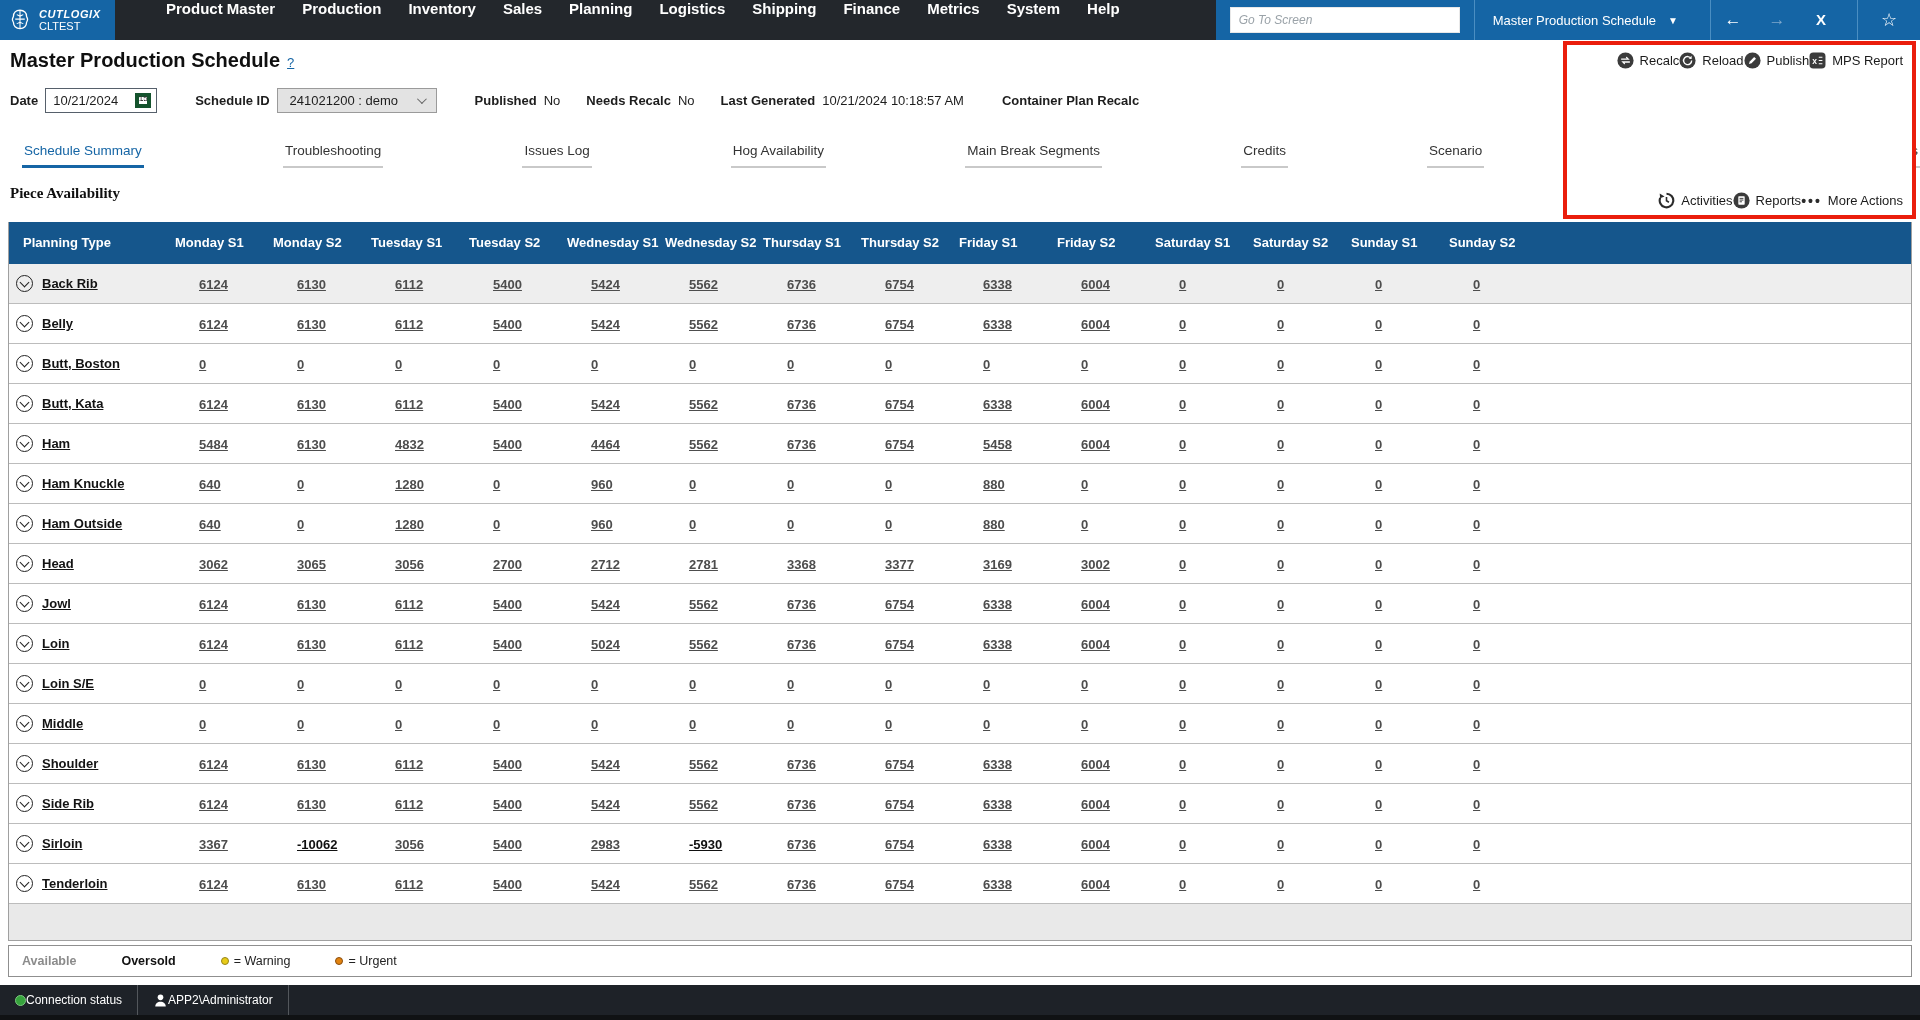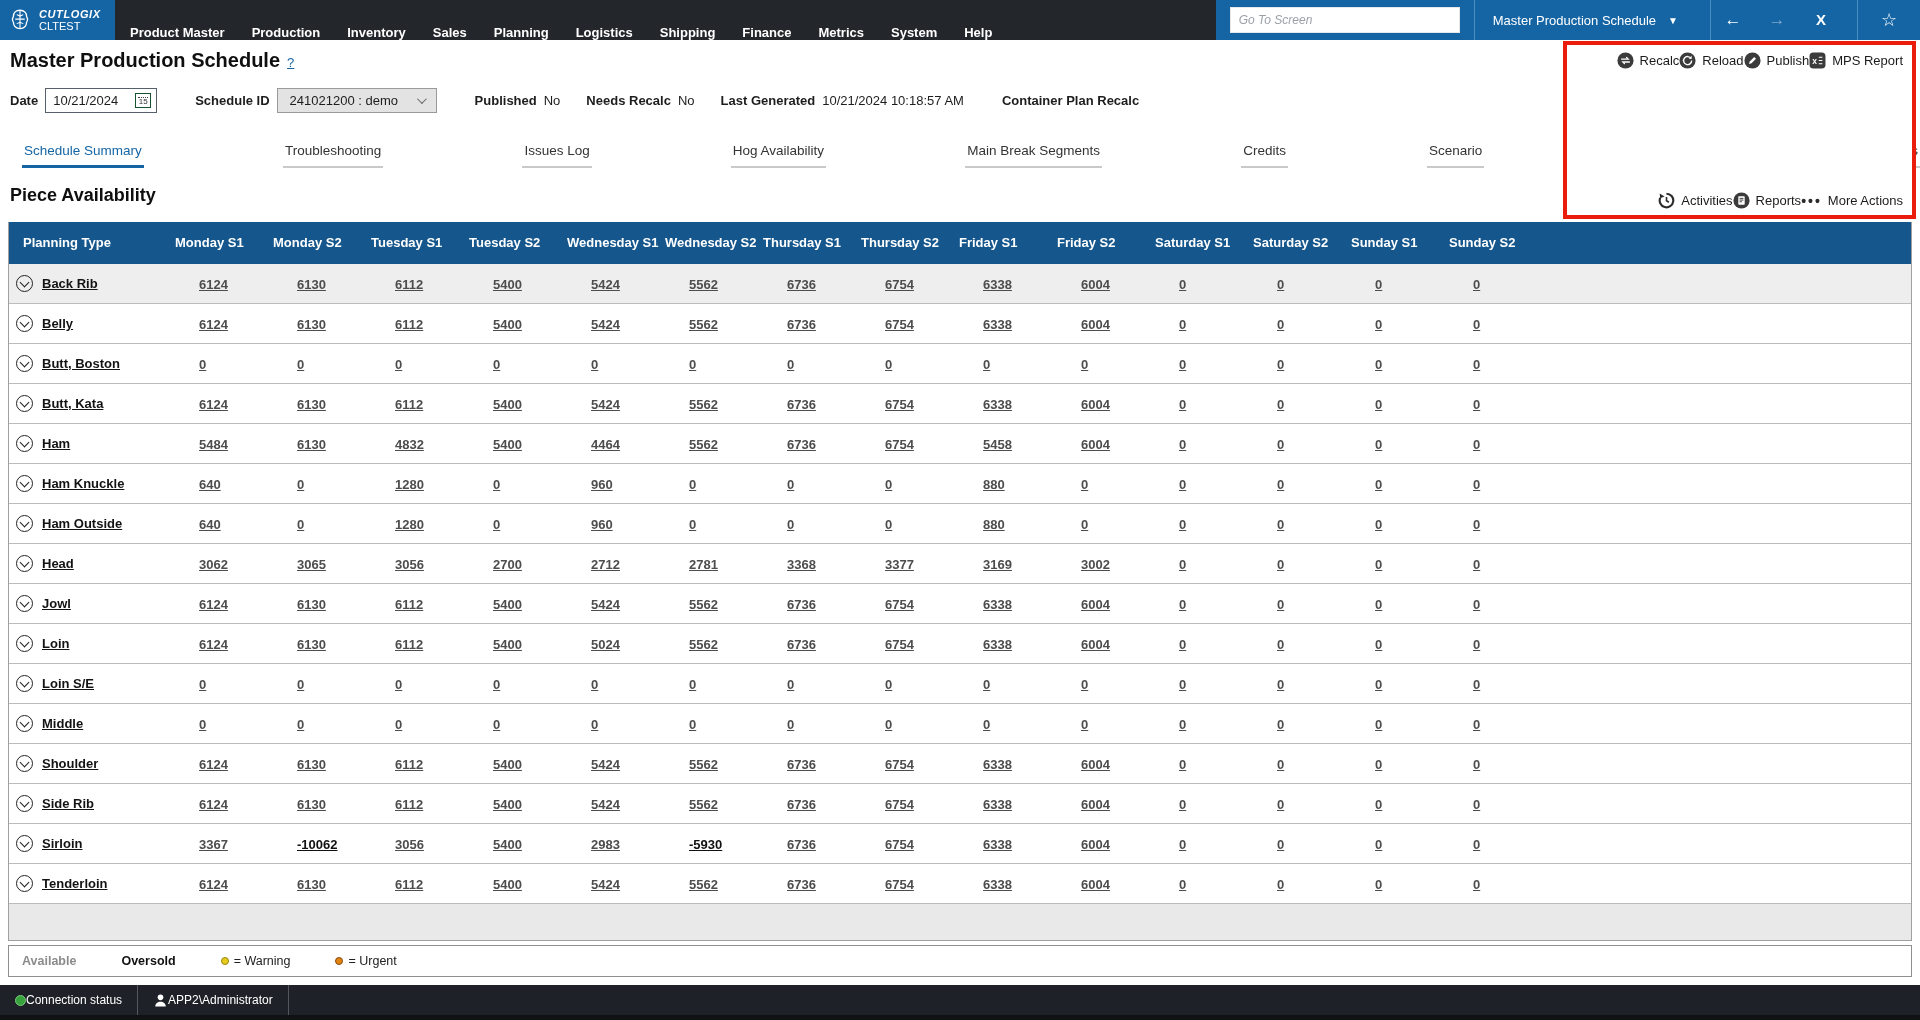--- a/index.html
+++ b/index.html
@@ -1,25 +1,25 @@
 <!DOCTYPE html>
 <html><head>
 <meta charset="utf-8">
 <style>
   * { margin:0; padding:0; box-sizing:border-box; }
   html,body { width:1920px; height:1020px; overflow:hidden; background:#fff; }
   .screen { position:relative; width:1920px; height:1020px; font-family:"Liberation Sans",sans-serif; color:#1a1a1a; }
 
   
-  .topbar { height:40px; display:flex; background:#23272c; color:#fff; align-items:stretch; }
+  .topbar { height:40px; display:flex; background:#23272c; color:#fff; align-items:stretch;gap:36px; }
   .logo { width:115px; background:#1565a5; display:flex; align-items:center; gap:6px; padding-left:7px; flex:none; }
   .logo-texts { line-height:1.1; }
   .logo-name { font-size:11px; font-weight:bold; font-style:italic; letter-spacing:.6px; }
   .logo-env { font-size:11px; }
-  .menu { display:flex; align-items:flex-end; gap:27px; margin-left:15px; font-size:13px; font-weight:bold; white-space:nowrap; }
+  .menu { display:flex; align-items:flex-start; gap:27px; margin-left:15px; font-size:15px; font-weight:bold; white-space:nowrap; }
   .menu-item { cursor:default; }
   .topbar-right { margin-left:auto; background:#1565a5; display:flex; align-items:center; height:100%; padding-left:14px; }
   .goto { width:230px; height:26px; border:1px solid #e8e8e8; font-size:12px; padding:0 8px; font-family:"Liberation Sans",sans-serif; color:#333; }
   .goto::placeholder { color:#9aa2a8; font-style:italic; }
   .tb-div { width:1px; height:40px; background:#4a8ec2; margin-left:14px; }
   .screen-select { display:flex; align-items:center; gap:12px; padding:0 18px; font-size:13px; height:100%; }
   .dd-caret { font-size:10px; }
   .nav-group { display:flex; align-items:center; height:100%; }
   .nav-btn { width:44px; text-align:center; font-size:17px; line-height:40px; }
   .nav-btn.disabled { color:#7fa9cd; }
@@ -28,39 +28,39 @@
 
   
   .page-head { padding:9px 0 0 10px; display:flex; align-items:baseline; gap:7px; }
   .page-title { font-size:20px; font-weight:bold; color:#0f0f0f; }
   .help-link { color:#1565a5; font-size:13px; text-decoration:underline; }
   .form-row { margin-top:16px; padding-left:10px; display:flex; align-items:center; font-size:13px; color:#1d1d1d; white-space:nowrap; }
   .form-row .lab { font-weight:bold; margin-right:7px; }
   .fld-gap { width:38px; flex:none; }
   .fld-gap-sm { width:26px; flex:none; }
   .date-box { width:112px; height:25px; border:1px solid #56606b; display:flex; align-items:center; justify-content:space-between; padding:0 5px 0 7px; background:#fff; }
-  .cal-icon { width:16px; height:15px; border:1px solid #14532d; display:inline-flex; align-items:flex-end; justify-content:center; position:relative; background:#fff; }
+  .cal-icon { width:16px; height:15px; border:4px solid #14532d; display:inline-flex; align-items:flex-end; justify-content:center; position:relative; background:#fff; }
   .cal-icon i { position:absolute; top:1px; left:2px; right:2px; height:3px; border-bottom:1px dotted #3f3f3f; }
   .cal-icon em { font-style:normal; font-size:8px; line-height:10px; color:#333; }
   .dd-box { width:160px; height:25px; background:#e3e3e3; border:1px solid #9a9a9a; display:flex; align-items:center; justify-content:space-between; padding:0 12px; }
   .dd-chev { width:7px; height:7px; border-right:1.4px solid #666; border-bottom:1.4px solid #666; transform:rotate(45deg) translateY(-2px); }
 
   
   .action-panel { position:absolute; left:1563px; top:41px; width:353px; height:178px; border:4px solid #ea1d0c; background:#fff; display:flex; flex-direction:column; justify-content:space-between; padding:7px 9px 6px 9px; z-index:5; }
   .panel-row { display:flex; justify-content:flex-end; align-items:center; font-size:13px; color:#1b1b1b; }
   .action { display:flex; align-items:center; gap:6px; cursor:default; }
   .action svg { flex:none; }
   .dots { color:#2b2b2b; font-weight:bold; font-size:14px; letter-spacing:2px; }
 
   
   .tabs { margin-top:30px; padding-left:22px; display:flex; gap:38px; font-size:13.5px;justify-content:space-between; }
   .tab { padding:0 2px 7px 2px; border-bottom:2px solid #c9c9c9; color:#333; }
   .tab.active { color:#1565a5; border-bottom:3px solid #1565a5; }
 
-  .section-title { margin:17px 0 0 10px; font-size:18px; font-weight:bold; color:#0f0f0f; }
+  .section-title { margin:17px 0 0 10px; font-size:15px; font-weight:bold; color:#0f0f0f;font-family:Liberation Serif, serif; }
 
   
   .grid { position:absolute; left:8px; top:222px; width:1904px; border:1px solid #a0a0a0; border-top:none; }
   .grid-head { height:42px; background:#15568c; display:flex; color:#fff; font-weight:bold; font-size:13px; }
   .hcell { width:98px; flex:none; display:flex; align-items:center; padding:0 4px 0 2px; line-height:1.15; }
   .hcell-label { width:164px; padding-left:14px; }
   .hcell-fill { flex:1 1 auto; width:auto; }
   .grid-row { height:40px; display:flex; align-items:center; border-bottom:1px solid #bcbcbc; background:#fff; }
   .grid-row.selected { background:#eeeeee; }
   .cell { flex:none; }

